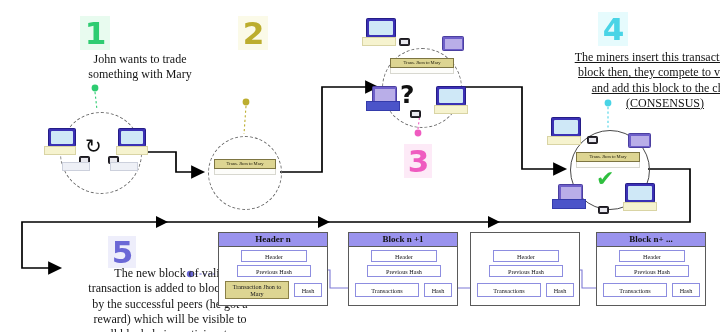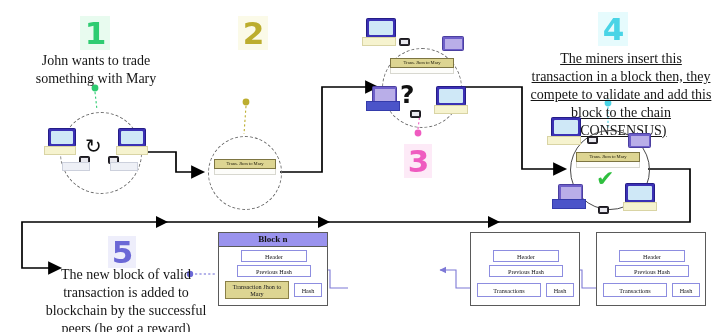--- a/index.html
+++ b/index.html
@@ -17,21 +17,21 @@
     font-weight:700;font-size:31px;line-height:1;letter-spacing:-1px;
   }
   .num1{left:80px;top:16px;width:30px;height:34px;background:#e8fbef;color:#2ecc71;}
   .num2{left:238px;top:16px;width:30px;height:34px;background:#fbfae8;color:#bcad2e;}
   .num3{left:404px;top:144px;width:28px;height:34px;background:#fdeaf7;color:#ef5bc0;}
   .num4{left:598px;top:12px;width:30px;height:34px;background:#e6fbfd;color:#49d4e6;}
   .num5{left:108px;top:236px;width:28px;height:32px;background:#eeeefb;color:#6b68d6;}
 
   
   .caption{
-    position:absolute;text-align:center;font-size:14px;line-height:1.28;color:#151515;
+    position:absolute;text-align:center;font-size:12px;line-height:1.28;color:#151515;margin-left:44px;
   }
   .cap1{left:26px;top:52px;width:140px;}
   .cap2{left:182px;top:52px;width:148px;}
   .cap3{left:338px;top:178px;width:180px;}
   .cap4{left:528px;top:50px;width:186px;text-decoration:underline;}
   .cap5{left:44px;top:266px;width:164px;}
 
   
   .circle{position:absolute;border-radius:50%;}
   .c-dashed{border:1px dashed #6b6b6b;}
@@ -237,35 +237,43 @@
     <div class="base" style="left:623px;top:202px;width:32px;height:7px;"></div>
   </div>
   <div class="phone" style="left:598px;top:206px;width:9px;height:6px;">
       <i></i>
     </div>
 
   <div class="numeral num5">5</div>
   <div class="caption cap5">The new block of valid transaction is added to blockchain by the successful peers (he got a reward) which will be visible to all blockchain participants.</div>
 
   <div class="block blk-n">
-    <div class="bhead">Block n</div>
+    <div class="bhead">Header n</div>
     <div class="bfield f-header">Header</div>
     <div class="bfield f-prev">Previous Hash</div>
     <div class="bfield f-tx tx-hl">Transaction Jhon to Mary</div>
     <div class="bfield f-hash">Hash</div>
   </div>
 
+  <div class="block blk-n1">
+    <div class="bhead">Block n +1</div>
+    <div class="bfield f-header">Header</div>
+    <div class="bfield f-prev">Previous Hash</div>
+    <div class="bfield f-tx-plain">Transactions</div>
+    <div class="bfield f-hash">Hash</div>
+  </div>
 
   <div class="block blk-n2">
     <div class="bfield f-header">Header</div>
     <div class="bfield f-prev">Previous Hash</div>
     <div class="bfield f-tx-plain">Transactions</div>
     <div class="bfield f-hash">Hash</div>
   </div>
 
   <div class="block blk-nx">
+    <div class="bhead">Block n+ ...</div>
     <div class="bfield f-header">Header</div>
     <div class="bfield f-prev">Previous Hash</div>
     <div class="bfield f-tx-plain">Transactions</div>
     <div class="bfield f-hash">Hash</div>
   </div>
 
 </div>
 
 </body></html>

